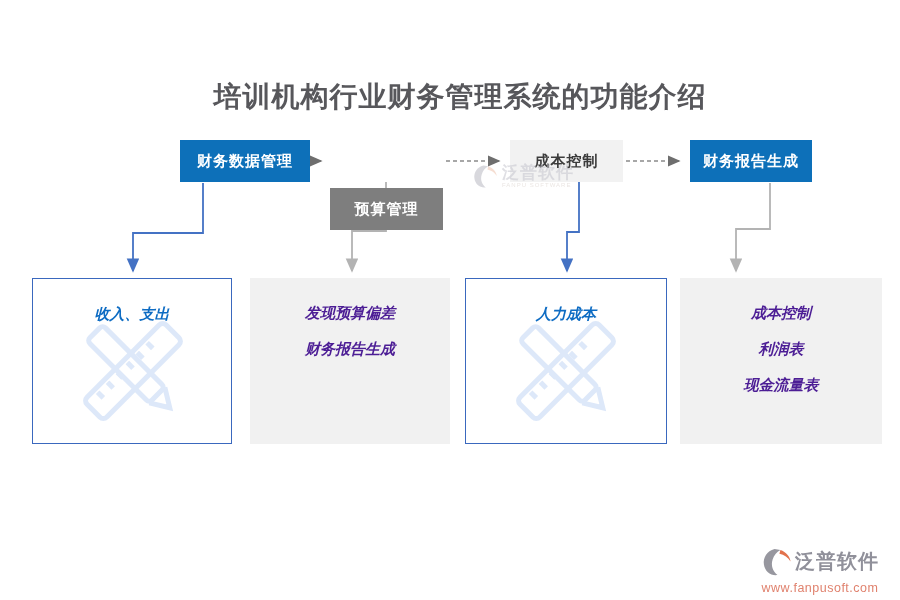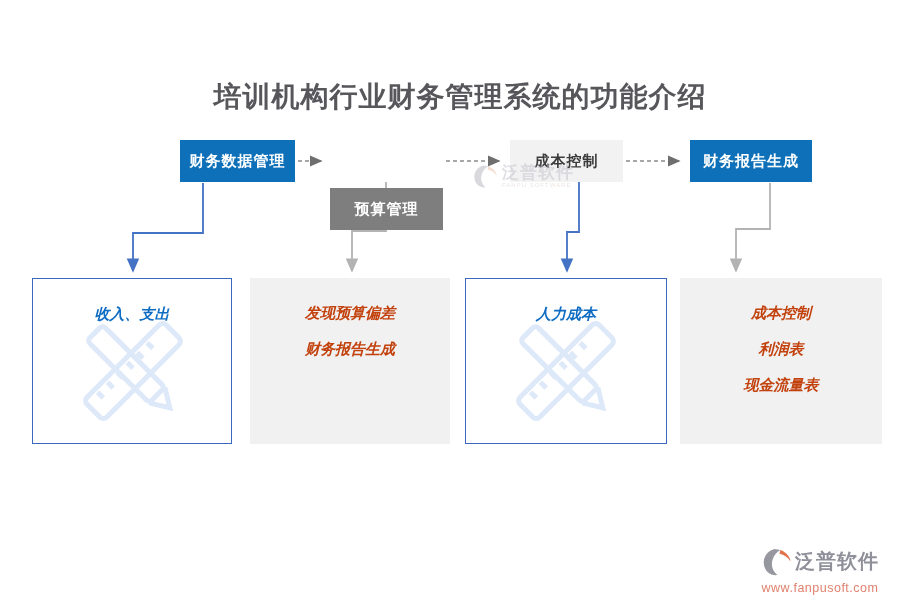--- a/index.html
+++ b/index.html
@@ -21,21 +21,21 @@
   .tnode.dark{background:#7e7e7e;color:#ffffff;}
   .tnode.light{background:#f2f2f2;color:#3c3c3c;}
   .dnode{
     position:absolute;top:278px;height:166px;box-sizing:border-box;
     padding-top:17px;text-align:center;
   }
   .dnode.outlined{background:#ffffff;border:1px solid #3a68be;}
   .dnode.gray{background:#f1f1f1;}
   .dline{height:36px;line-height:36px;font-size:15px;font-weight:bold;position:relative;z-index:2;font-style:italic;}
   .dnode.outlined .dline{color:#0e6cc3;}
-  .dnode.gray .dline{color:#c2410c;}
+  .dnode.gray .dline{color:#4c1d95;}
   .wm-icon{position:absolute;left:44px;top:42px;z-index:1;}
   .center-wm{
     position:absolute;left:472px;top:163px;display:flex;align-items:center;gap:4px;
     opacity:0.55;pointer-events:none;
   }
   .center-wm .wm-brand{font-size:17px;font-weight:bold;color:#c6c6ce;letter-spacing:1px;line-height:17px;}
   .center-wm .wm-sub{font-size:6px;color:#d9d0ca;letter-spacing:1px;line-height:8px;}
   .footer-logo{position:absolute;left:745px;top:546px;width:150px;text-align:center;}
   .footer-top{display:flex;align-items:center;justify-content:center;gap:3px;}
   .footer-brand{font-size:20px;color:#90909a;letter-spacing:1px;font-weight:bold;}
@@ -64,21 +64,21 @@
     <line x1="298" y1="161" x2="321" y2="161" stroke="#8a8a8a" stroke-width="1.6" stroke-dasharray="4 3" marker-end="url(#mD)"></line>
     <line x1="446" y1="161" x2="499" y2="161" stroke="#8a8a8a" stroke-width="1.6" stroke-dasharray="4 3" marker-end="url(#mD)"></line>
     <line x1="626" y1="161" x2="679" y2="161" stroke="#8a8a8a" stroke-width="1.6" stroke-dasharray="4 3" marker-end="url(#mD)"></line>
 
     <polyline points="203,183 203,233 133,233 133,271" fill="none" stroke="#4472c4" stroke-width="1.8" marker-end="url(#mB)"></polyline>
     <polyline points="386,182 386,231 352,231 352,271" fill="none" stroke="#b3b3b3" stroke-width="1.8" marker-end="url(#mG)"></polyline>
     <polyline points="579,182 579,232 567,232 567,271" fill="none" stroke="#4472c4" stroke-width="1.8" marker-end="url(#mB)"></polyline>
     <polyline points="770,183 770,229 736,229 736,271" fill="none" stroke="#b3b3b3" stroke-width="1.8" marker-end="url(#mG)"></polyline>
   </svg>
 
-  <div class="tnode blue" style="left:180px;width:115px;justify-content:center;">
+  <div class="tnode blue" style="left:180px;width:130px;justify-content:center;">
     <span>财务数据管理</span>
   </div>
   <div class="tnode dark" style="left:330px;width:113px;margin-top:48px;">
     <span>预算管理</span>
   </div>
   <div class="tnode light" style="left:510px;width:113px;">
     <span>成本控制</span>
   </div>
   <div class="tnode blue" style="left:690px;width:122px;">
     <span>财务报告生成</span>

